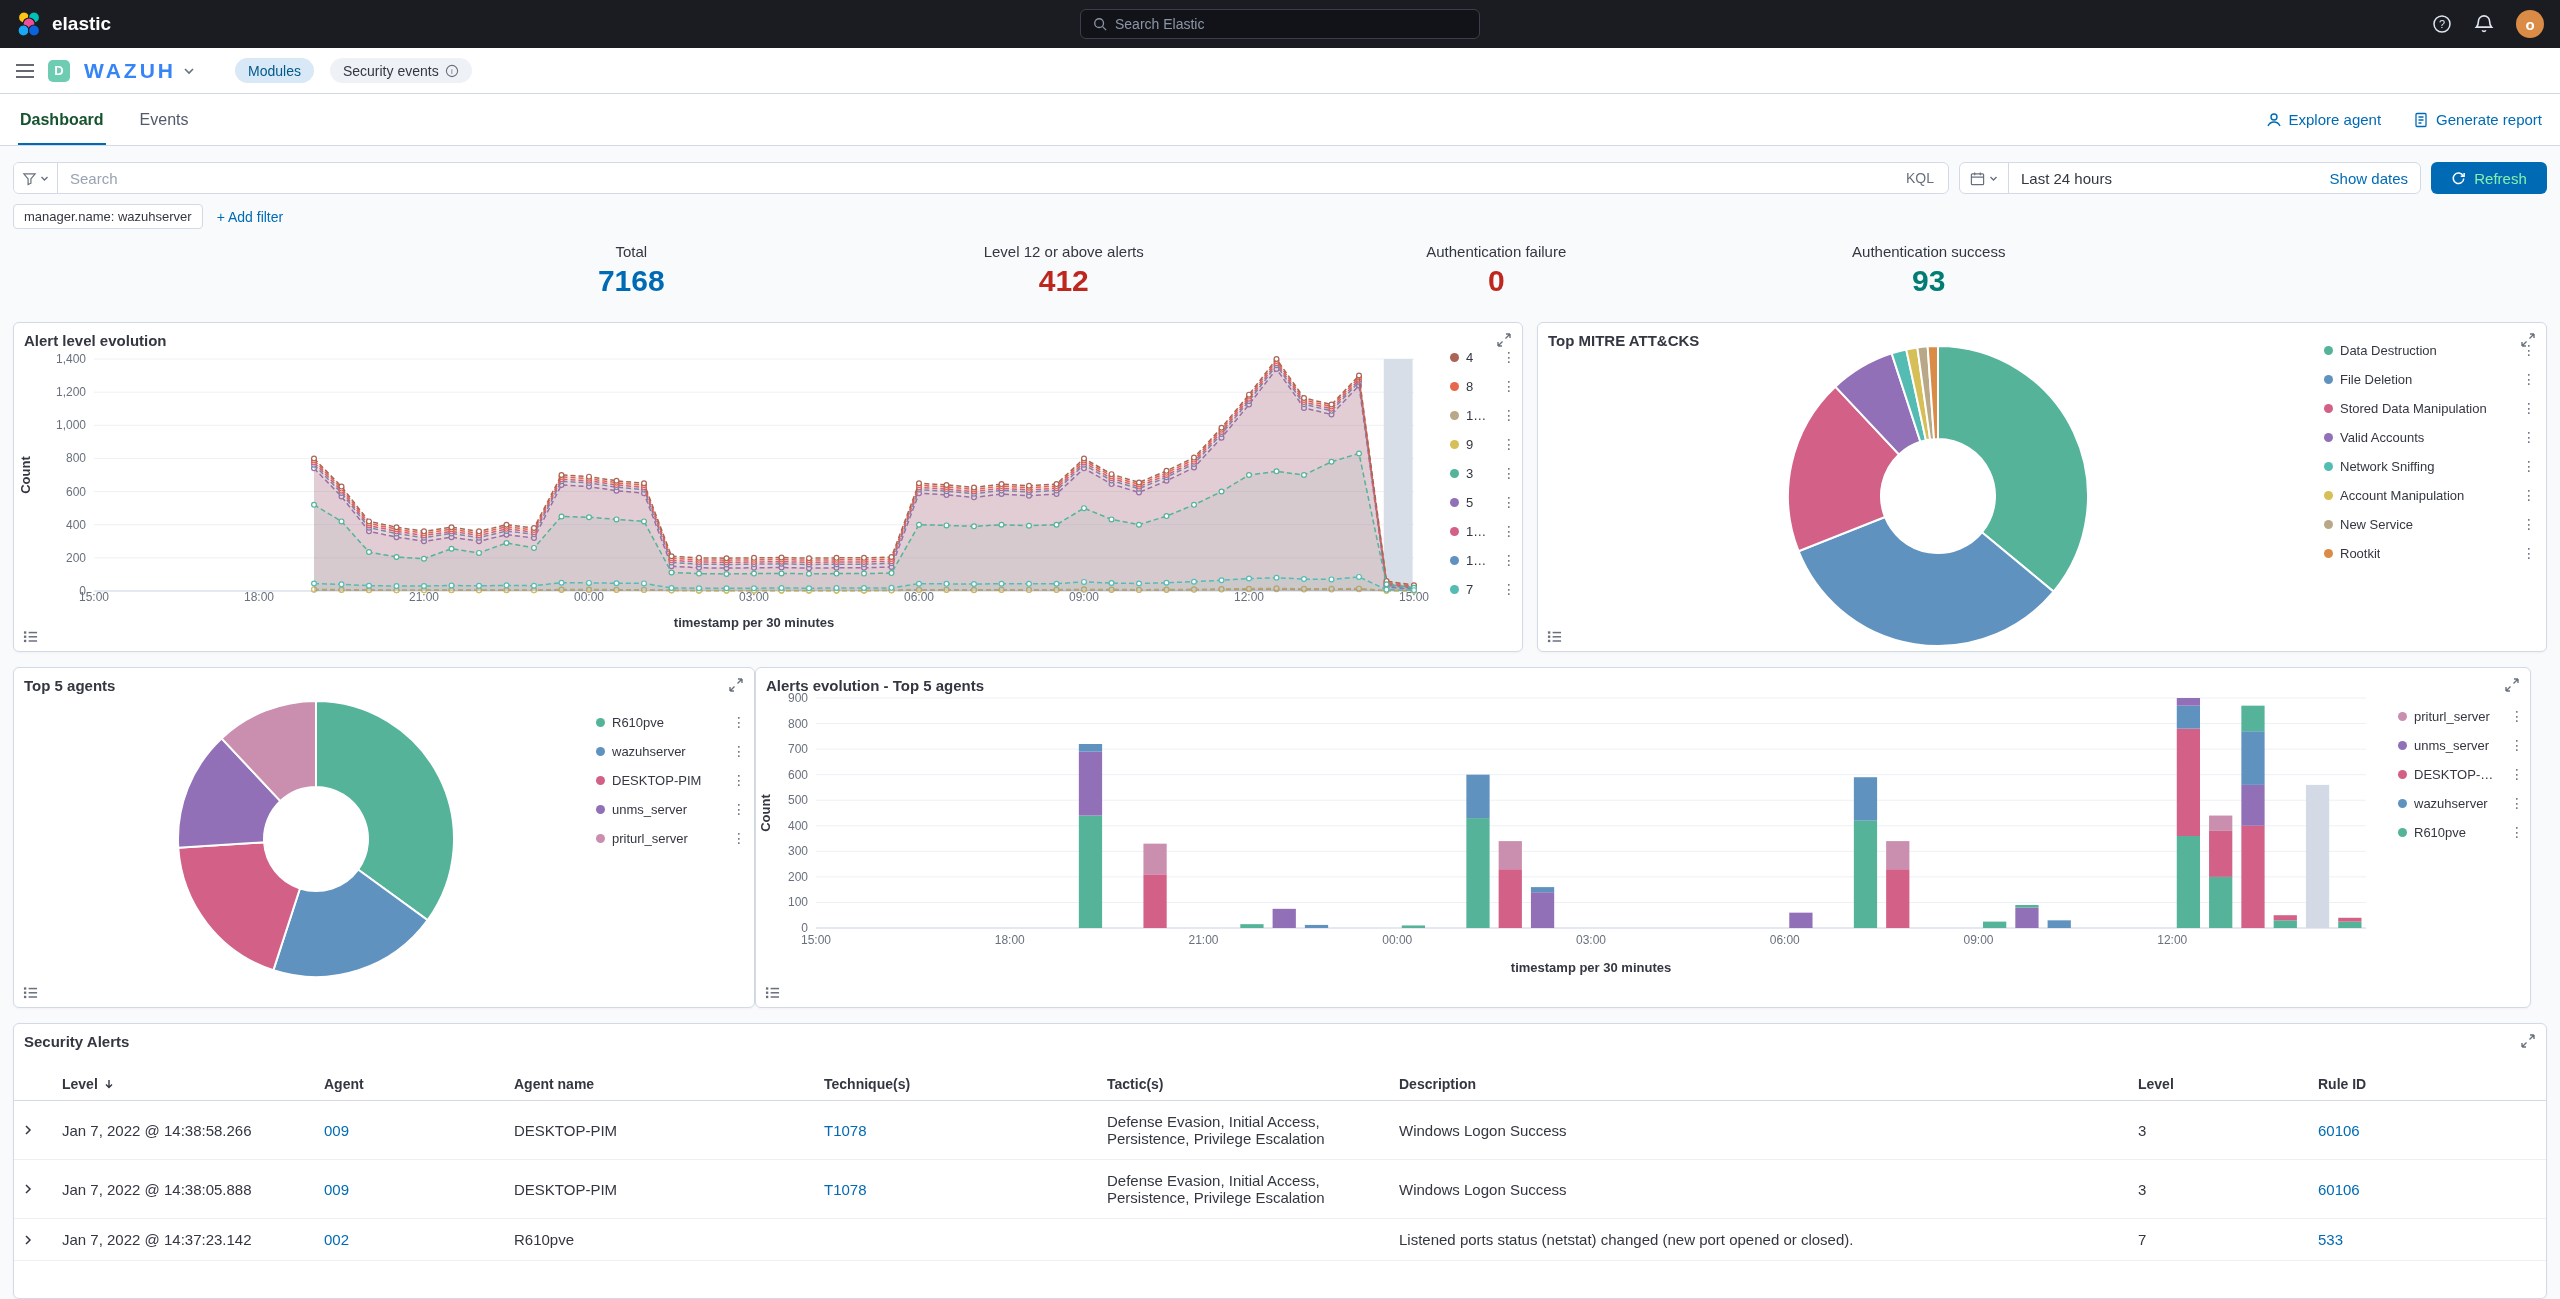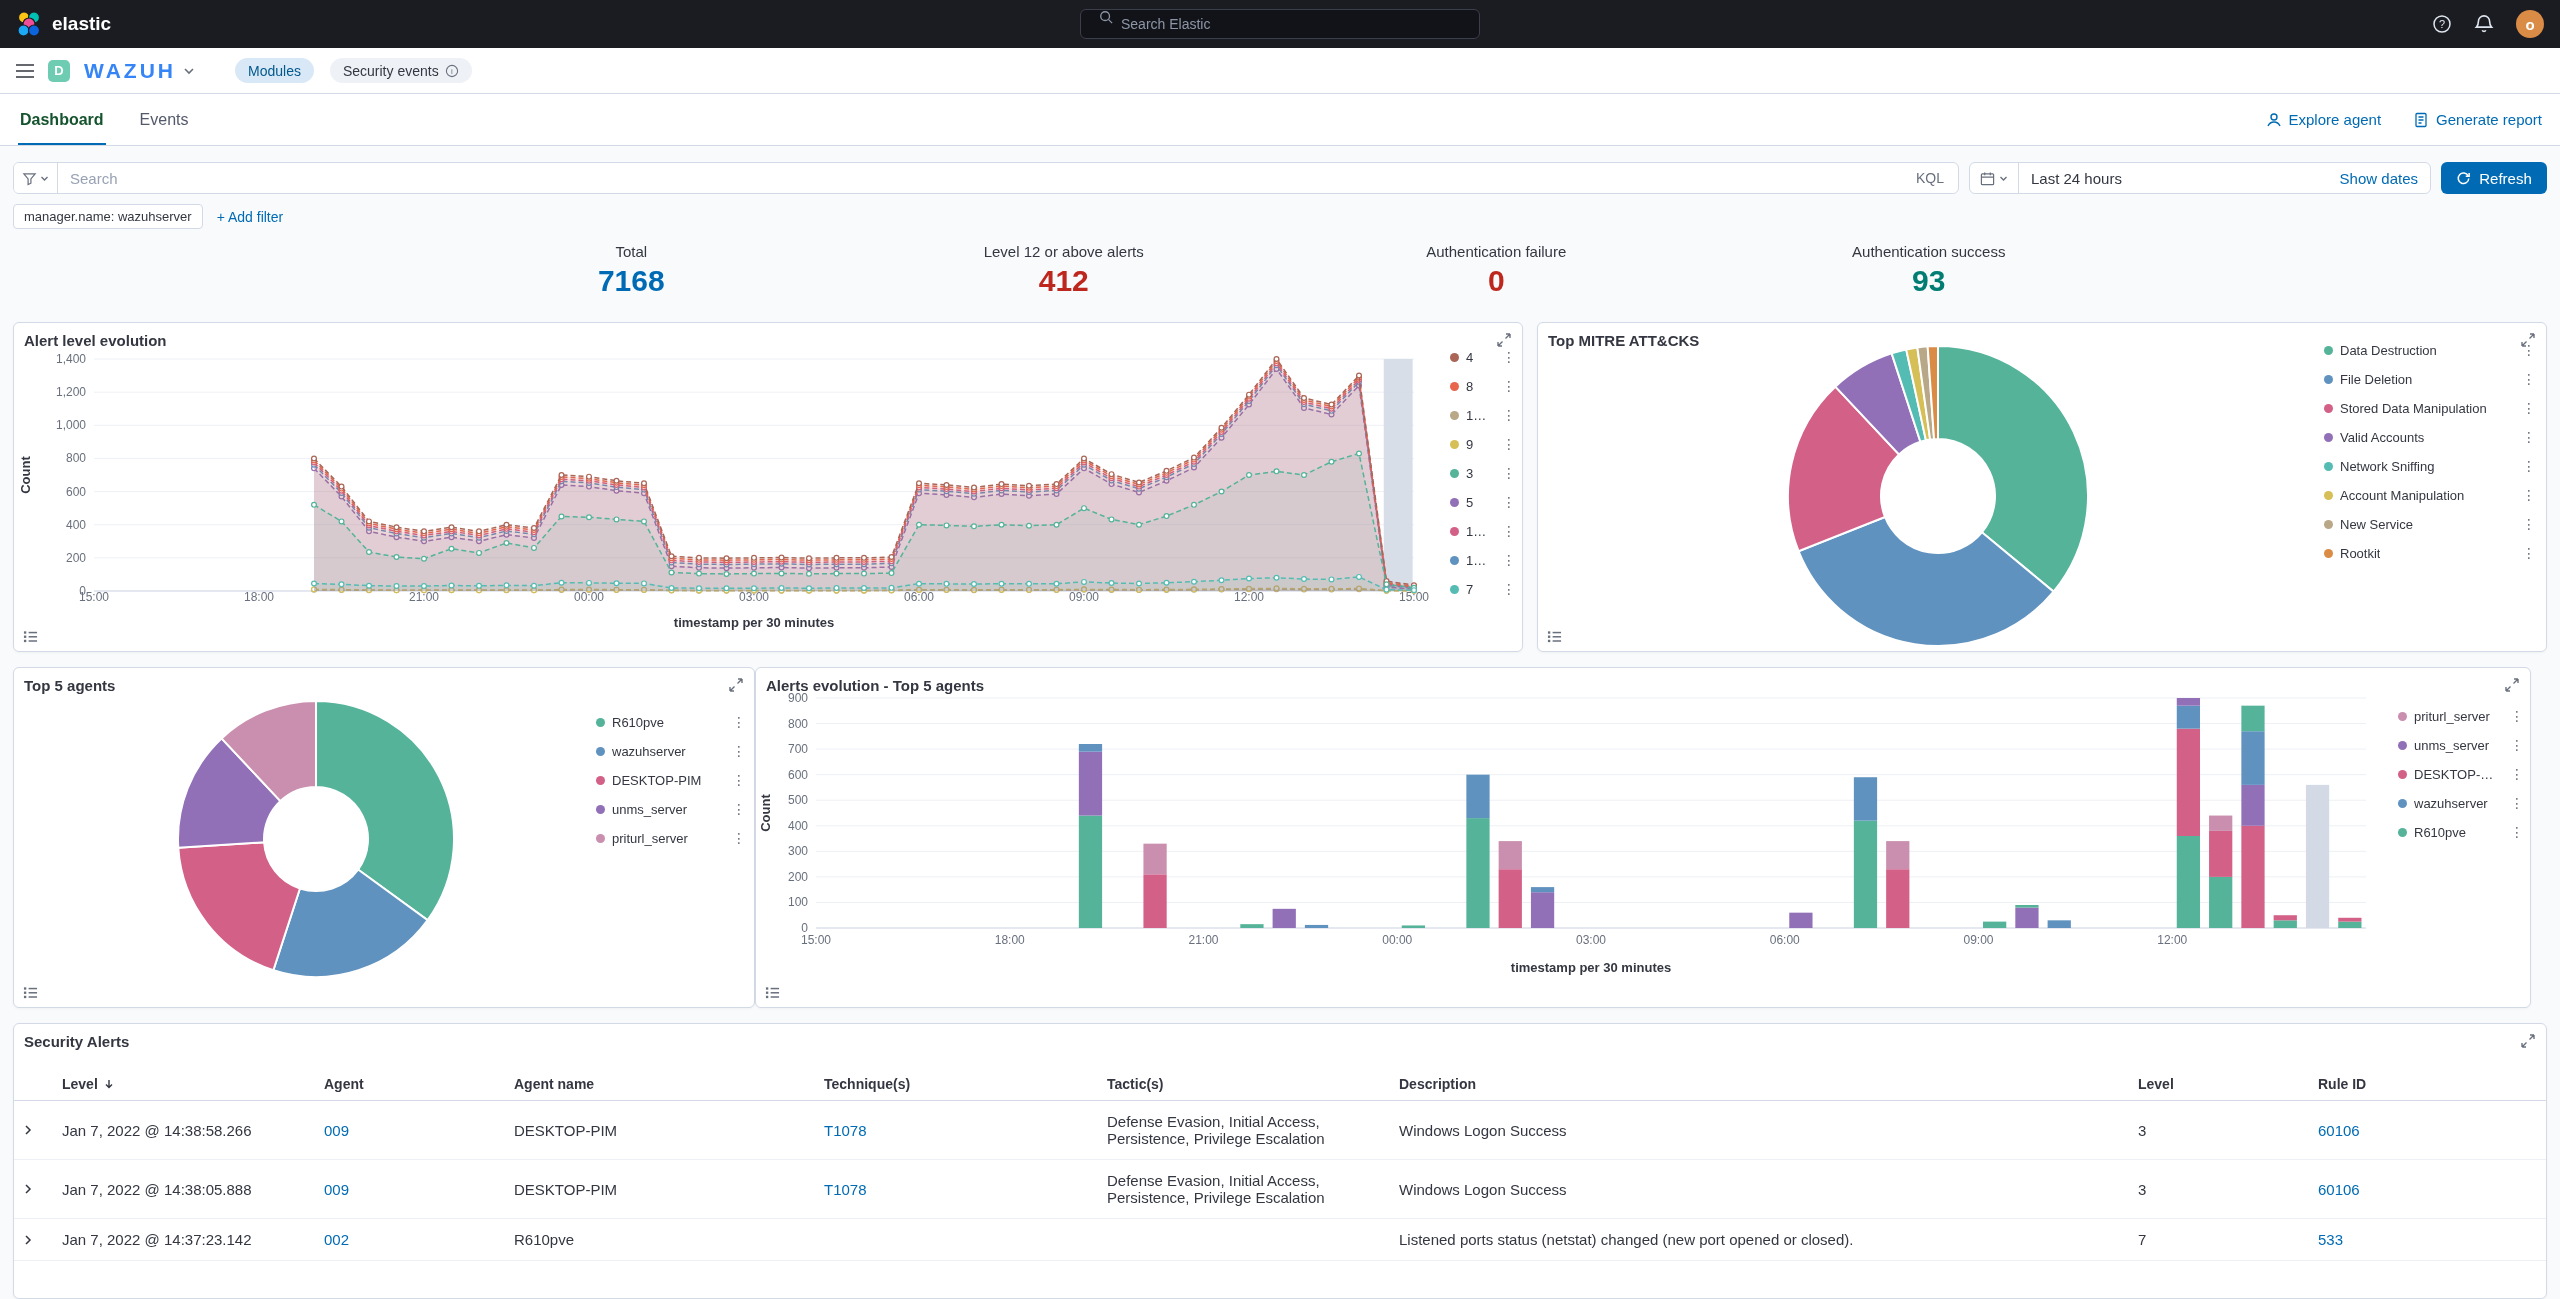--- a/index.html
+++ b/index.html
@@ -5,21 +5,21 @@
 *{box-sizing:border-box;margin:0;padding:0}
 html,body{width:2560px;height:1299px;overflow:hidden}
 body{font-family:"Liberation Sans","DejaVu Sans",sans-serif;background:#f8fafc;color:#343741}
 svg{display:block}
 a{color:#006bb4;text-decoration:none;cursor:pointer}
 
 
 .topbar{height:48px;background:#1a1c21;display:flex;align-items:center;padding:0 16px;position:relative}
 .brand{display:flex;align-items:center;gap:10px}
 .brand-text{color:#fff;font-size:19px;font-weight:600}
-.global-search{position:absolute;left:50%;transform:translateX(-50%);width:400px;height:30px;background:#111319;border:1px solid #3a3f4b;border-radius:6px;display:flex;padding:0 18px;gap:8px}
+.global-search{position:absolute;left:50%;transform:translateX(-50%);width:400px;height:30px;background:#111319;border:1px solid #3a3f4b;border-radius:6px;display:flex;align-items:center;padding:0 12px;gap:8px}
 .global-search input{flex:1;background:transparent;border:none;outline:none;color:#d4dae5;font-size:14px}
 .global-search input::placeholder{color:#8d96a6}
 .topbar-right{margin-left:auto;display:flex;align-items:center;gap:22px}
 .avatar{width:28px;height:28px;border-radius:50%;background:#da8b45;color:#fff;display:flex;align-items:center;justify-content:center;font-size:15px;font-weight:700;cursor:pointer}
 
 
 .appnav{height:46px;background:#fff;border-bottom:1px solid #d3dae6;display:flex;align-items:center;padding:0 16px;gap:14px}
 .space-avatar{width:22px;height:22px;border-radius:5px;background:#6dccb1;color:#fff;font-weight:700;font-size:13px;display:flex;align-items:center;justify-content:center;cursor:pointer}
 .wazuh-logo{display:flex;align-items:center;gap:7px;cursor:pointer}
 .wazuh-text{font-size:21px;font-weight:800;letter-spacing:3px;color:#3585f6}
@@ -39,21 +39,21 @@
 .querybar{display:flex;gap:10px;margin:16px 13px 0;height:32px}
 .searchbox{flex:1;display:flex;align-items:center;border:1px solid #d3dae6;border-radius:6px;background:#fff;overflow:hidden}
 .filter-btn{width:44px;height:100%;display:flex;align-items:center;justify-content:center;gap:3px;border-right:1px solid #d3dae6;background:#fff;cursor:pointer}
 .searchbox input{flex:1;border:none;outline:none;font-size:15px;padding:0 12px;color:#343741;background:transparent}
 .searchbox input::placeholder{color:#98a2b3}
 .kql{font-size:14px;color:#69707d;padding:0 14px;cursor:pointer}
 .datepicker{width:462px;display:flex;align-items:center;border:1px solid #d3dae6;border-radius:6px;background:#fff}
 .dp-cal{display:flex;align-items:center;gap:4px;padding:0 10px;height:100%;border-right:1px solid #d3dae6;cursor:pointer}
 .dp-range{font-size:15px;color:#343741;padding:0 12px;flex:1;cursor:pointer}
 .dp-show{font-size:15px;color:#006bb4;padding:0 12px;cursor:pointer;white-space:nowrap}
-.refresh-btn{width:106px;background:#006bb4;border:none;border-radius:6px;color:#ffffff;display:flex;align-items:center;justify-content:center;gap:8px;font-size:15px;font-weight:500;cursor:pointer}
+.refresh-btn{width:116px;background:#006bb4;border:none;border-radius:6px;color:#86efac;display:flex;align-items:center;justify-content:center;gap:8px;font-size:15px;font-weight:500;cursor:pointer}
 
 
 .filterrow{display:flex;align-items:center;gap:14px;margin:10px 13px 0}
 .filter-pill{border:1px solid #d3dae6;border-radius:4px;background:#fff;font-size:13px;color:#343741;padding:4px 10px;cursor:pointer}
 .add-filter{color:#006bb4;font-size:14px;cursor:pointer}
 
 
 .statsrow{display:grid;grid-template-columns:repeat(4,1fr);margin:14px 415px 0;text-align:center}
 .stat-label{font-size:15px;color:#343741}
 .stat-value{font-size:30px;font-weight:700;margin-top:4px}

